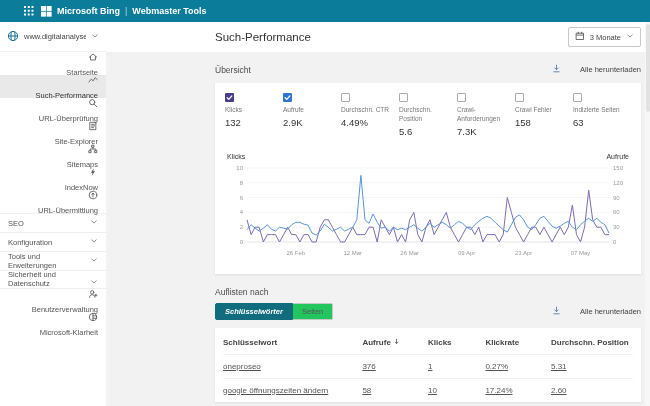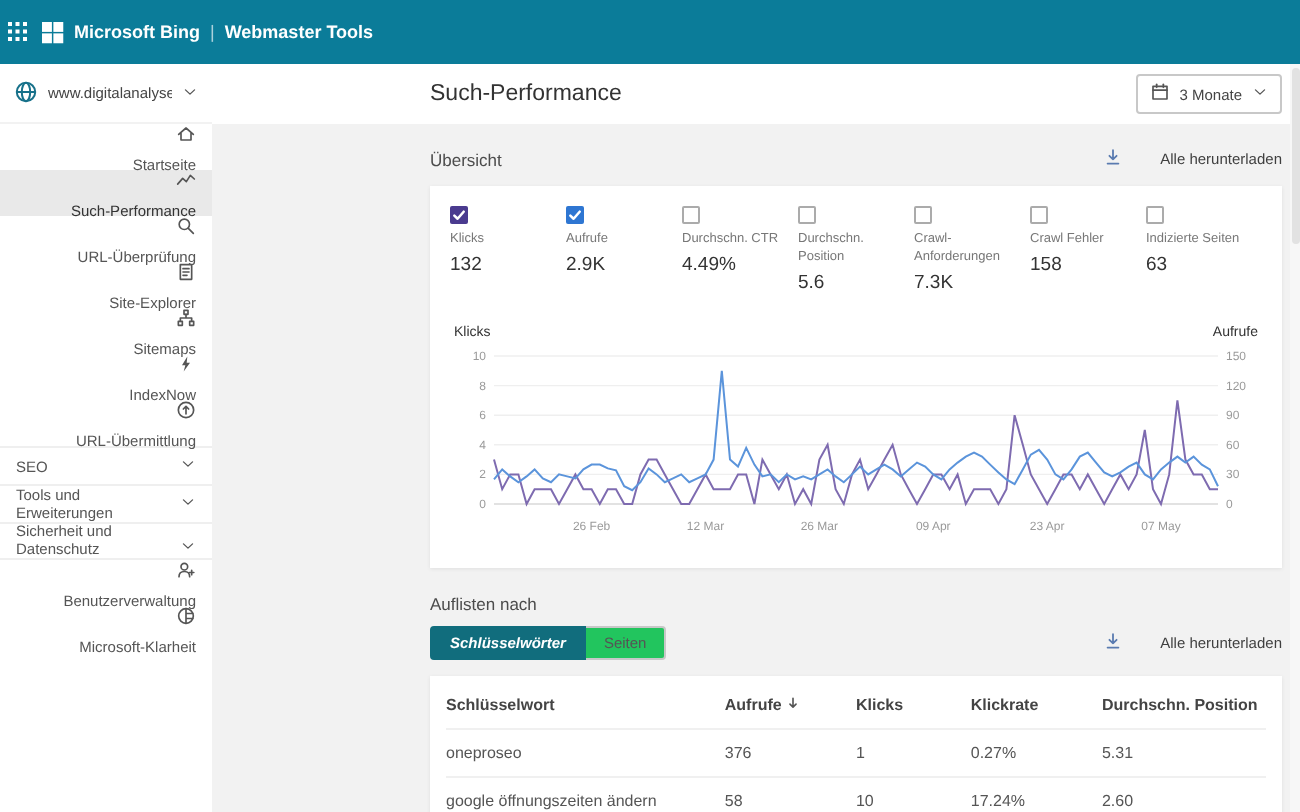--- a/index.html
+++ b/index.html
@@ -1,20 +1,20 @@
 <!DOCTYPE html>
 <html><head>
 <meta charset="utf-8">
 <style>
   * { box-sizing: border-box; margin: 0; padding: 0; }
   html,body { width:650px; height:406px; overflow:hidden; }
   body { font-family:"Liberation Sans", sans-serif; background:#f2f2f2; color:#333; }
 
   
-  .topbar { height:32px; background:#0b7c99; display:flex; align-items:center; padding:0 4px; gap:7px; }
+  .topbar { height:22px; background:#0b7c99; display:flex; align-items:center; padding:0 24px; gap:7px; }
   .topbar .icn svg { display:block; }
   .brand { display:flex; align-items:center; gap:5px; color:#fff; font-size:9px; font-weight:700; }
   .brand .sep { font-weight:400; opacity:.65; }
   .brand .rest { font-weight:700; }
 
   .frame { display:flex; height:384px; position:relative; }
 
   
   .sidebar { width:106px; background:#fff; flex:none; }
   .site-row { height:30px; display:flex; align-items:center; gap:5px; padding:0 7px; font-size:7.5px; color:#444;
@@ -63,21 +63,21 @@
   .toggle { display:flex; }
   .tg-btn { font-size:7.5px; padding:3px 9px; border:1px solid #c8c8c8; background:#22c55e; color:#555; cursor:pointer; }
   .tg-btn:first-child { border-radius:2px 0 0 2px;font-style:italic; }
   .tg-btn:last-child { border-radius:0 2px 2px 0; border-left:none; }
   .tg-btn.on { background:#116d7d; border-color:#116d7d; color:#fff; font-weight:700; }
 
   .card.tablecard { padding:2px 8px 0; }
   table { width:100%; border-collapse:collapse; font-size:8px; }
   th { text-align:left; font-weight:700; color:#444; padding:8px 0 7px; white-space:nowrap; }
   th .sort { margin-left:2px; }
-  td { color:#555; padding:7px 0; border-top:1px solid #f0f0f0; }
+  td { color:#555; padding:7px 0; border-top:1px solid #f0f0f0;text-decoration:underline; }
   col.c1{width:34%} col.c2{width:16%} col.c3{width:14%} col.c4{width:16%} col.c5{width:20%}
 
   
   .scrollbar { position:absolute; right:0; top:0; width:5px; height:384px; background:#f7f7f7; }
   .scroll-thumb { position:absolute; top:2px; right:0.5px; width:4px; height:88px; border-radius:2px; background:#e2e2e2; }
 </style>
 </head>
 <body>
 
 <div class="topbar">
@@ -182,20 +182,26 @@
           <span class="icn">
             <svg width="10" height="10" viewBox="0 0 12 12" fill="none" stroke="#555" stroke-width="1" stroke-linecap="round" stroke-linejoin="round">
               <circle cx="6" cy="6" r="4.6"></circle>
               <path d="M6 8.4V4M4.4 5.4 6 3.8l1.6 1.6"></path>
             </svg>
           </span>
                    <span>URL-Übermittlung</span>
         </div>
         <div class="nav-group">
           <span>SEO</span>
+                   <span class="icn"><svg width="8" height="8" viewBox="0 0 12 12" fill="none" stroke="#555" stroke-width="1" stroke-linecap="round" stroke-linejoin="round">
+              <polyline points="2.6,4.4 6,7.6 9.4,4.4"></polyline>
+            </svg></span>
+        </div>
+        <div class="nav-group">
+          <span>Konfiguration</span>
                    <span class="icn"><svg width="8" height="8" viewBox="0 0 12 12" fill="none" stroke="#555" stroke-width="1" stroke-linecap="round" stroke-linejoin="round">
               <polyline points="2.6,4.4 6,7.6 9.4,4.4"></polyline>
             </svg></span>
         </div>
         <div class="nav-group">
           <span>Tools und Erweiterungen</span>
                    <span class="icn"><svg width="8" height="8" viewBox="0 0 12 12" fill="none" stroke="#555" stroke-width="1" stroke-linecap="round" stroke-linejoin="round">
               <polyline points="2.6,4.4 6,7.6 9.4,4.4"></polyline>
             </svg></span>
         </div>

